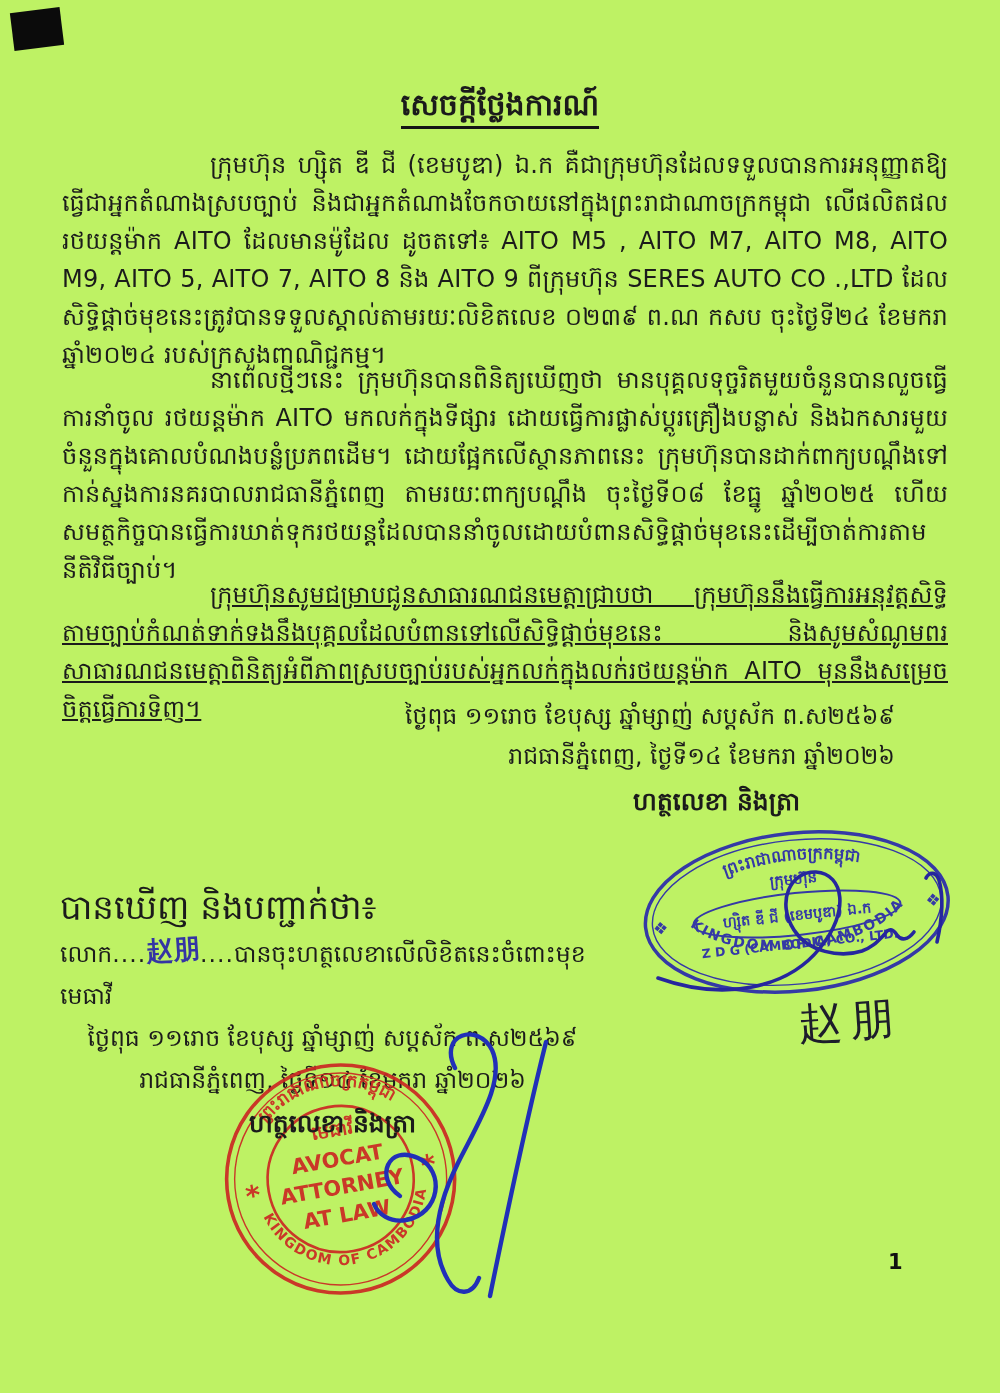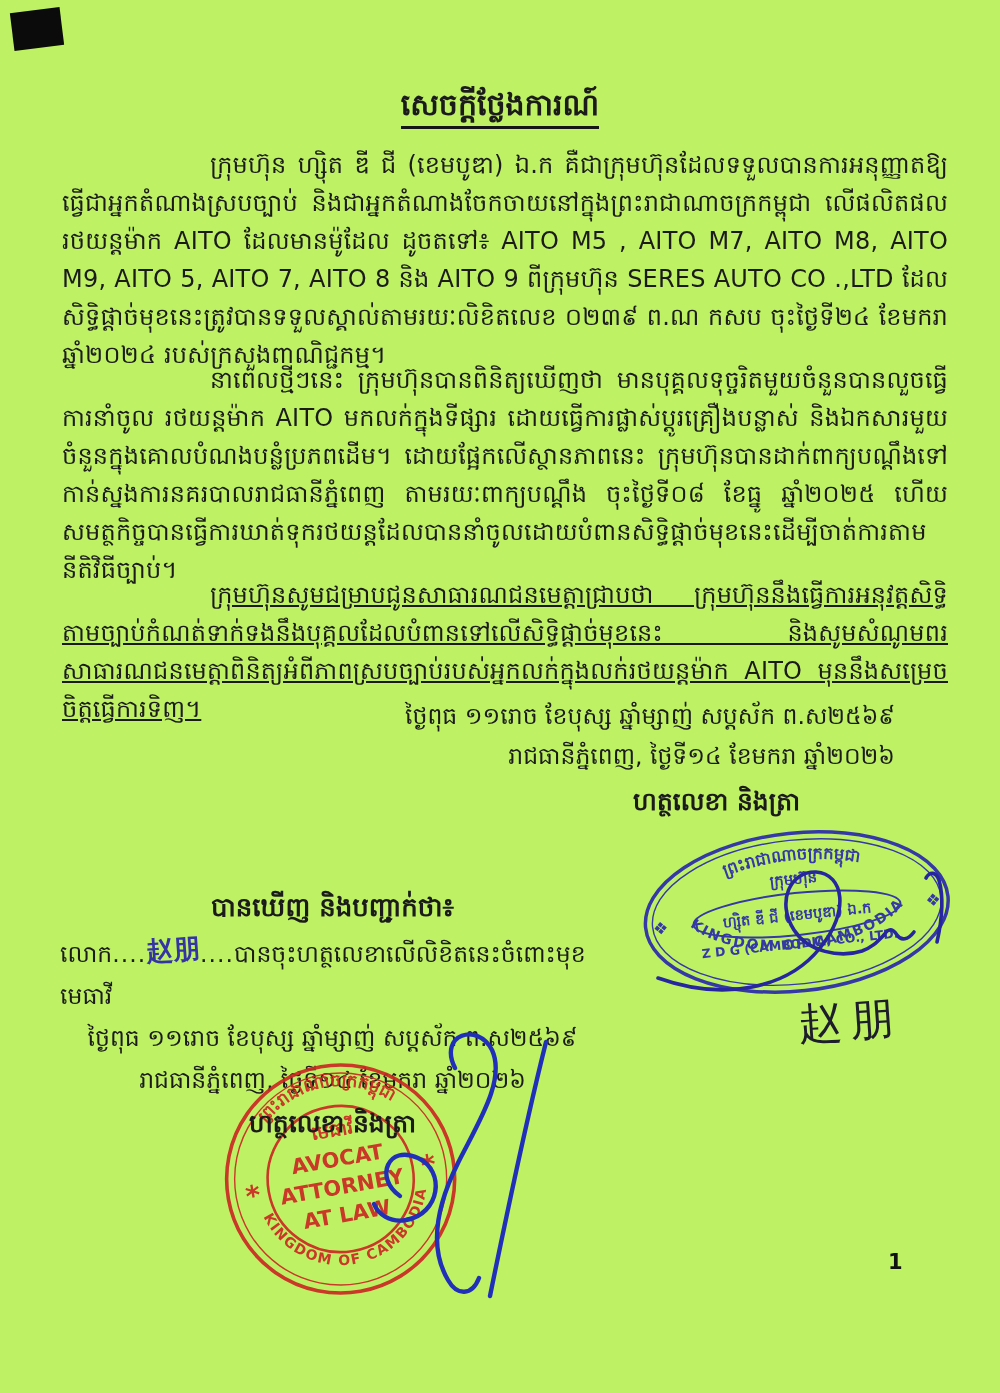--- a/index.html
+++ b/index.html
@@ -32,21 +32,21 @@
   .body-text .indent{display:inline-block;width:148px;}
   .date-block{
     position:absolute;top:696px;left:350px;width:600px;
     font-size:23.5px;line-height:40px;text-align:right;padding-right:55px;box-sizing:border-box;
   }
   .date-block .sig-line{font-weight:bold;font-size:25px;padding-right:95px;margin-top:6px;}
   .cert-block{
     position:absolute;top:886px;left:60px;width:545px;
     font-size:23.5px;line-height:42px;
   }
-  .cert-heading{text-align:center;font-weight:bold;font-size:26px;margin-bottom:4px;}
+  .cert-heading{font-weight:normal;font-size:34px;margin-bottom:4px;}
   .cert-line2,.cert-line3{text-align:center;}
   .cert-sigline{text-align:center;font-weight:bold;font-size:25px;margin-top:2px;position:relative;z-index:4;}
   .dots{letter-spacing:1px;}
   .inline-sig{
     font-family:"DejaVu Sans", sans-serif;
     color:#3434a4;font-size:27px;font-weight:bold;
     position:relative;top:-3px;transform:rotate(-4deg);display:inline-block;
   }
   .stamp-blue{position:absolute;left:638px;top:828px;transform:rotate(-6deg);opacity:.92;}
   .sig-over-blue{position:absolute;left:630px;top:830px;z-index:3;}

